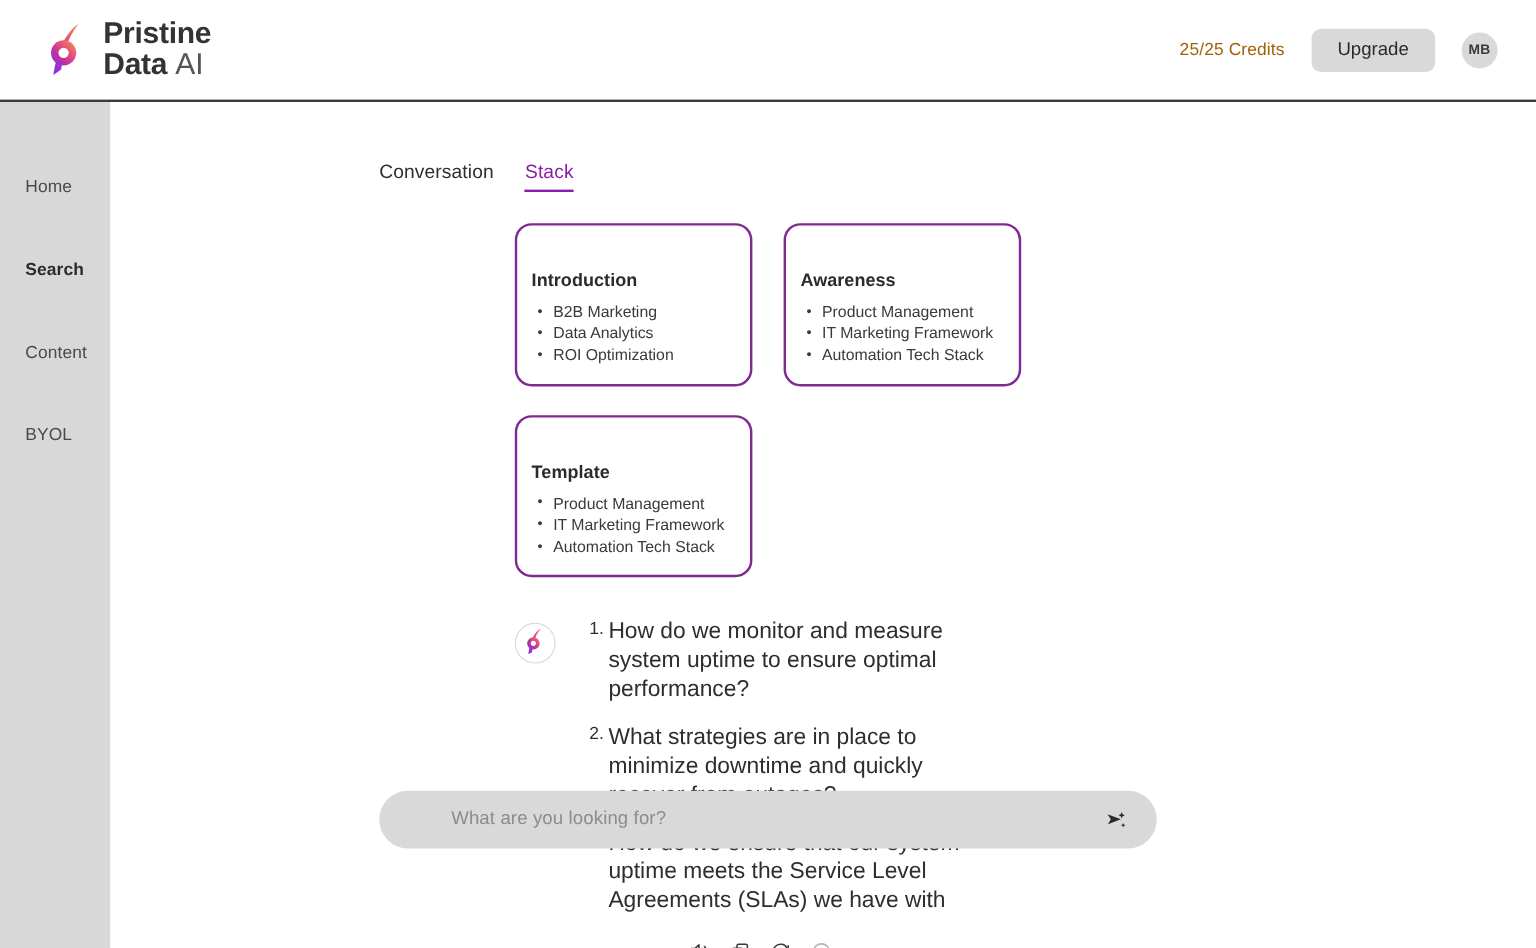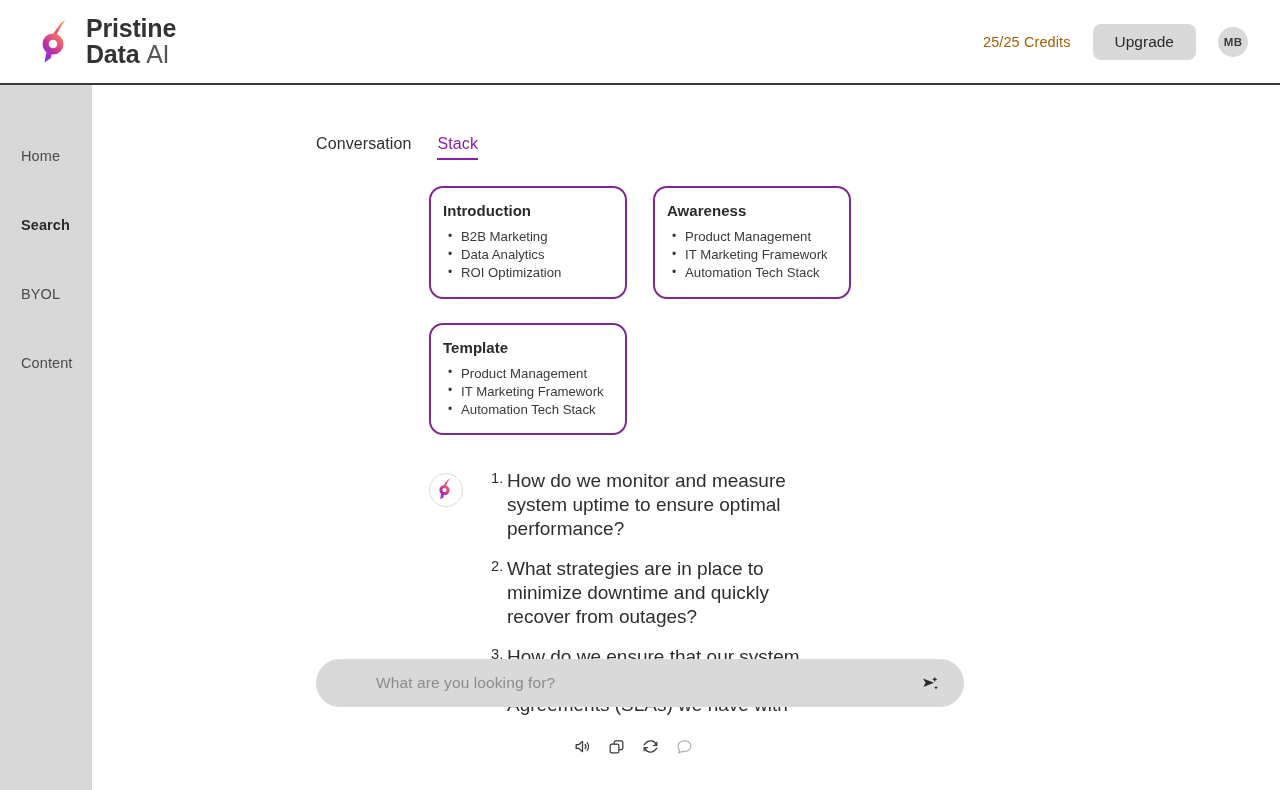--- a/index.html
+++ b/index.html
@@ -202,20 +202,21 @@
     min-height: 110px;
     cursor: pointer;
   }
 
   .card-title {
     font-size: 15px;
     font-weight: bold;
     color: #2b2b2b;
     margin-bottom: 9px;
     letter-spacing: 0.05px;
+    margin-top: 23px;
   }
 
   .card-list { list-style: none; }
   .card-list li {
     font-size: 13.2px;
     color: #3a3a3a;
     line-height: 1.38;
     padding-left: 18px;
     position: relative;
     white-space: nowrap;
@@ -370,22 +371,22 @@
       <span class="credits">25/25 Credits</span>
       <button class="upgrade-btn">Upgrade</button>
       <div class="avatar-user">MB</div>
     </div>
   </div>
 
   <nav class="sidebar">
     <div class="nav-top">
       <div class="nav-item">Home</div>
       <div class="nav-item active">Search</div>
+      <div class="nav-item">Content</div>
       <div class="nav-item">BYOL</div>
-      <div class="nav-item">Content</div>
     </div>
     <div class="nav-bottom">
       <div class="nav-item">Billing</div>
     </div>
   </nav>
 
   <main class="main">
     <div class="content">
 
       <div class="tabs">

